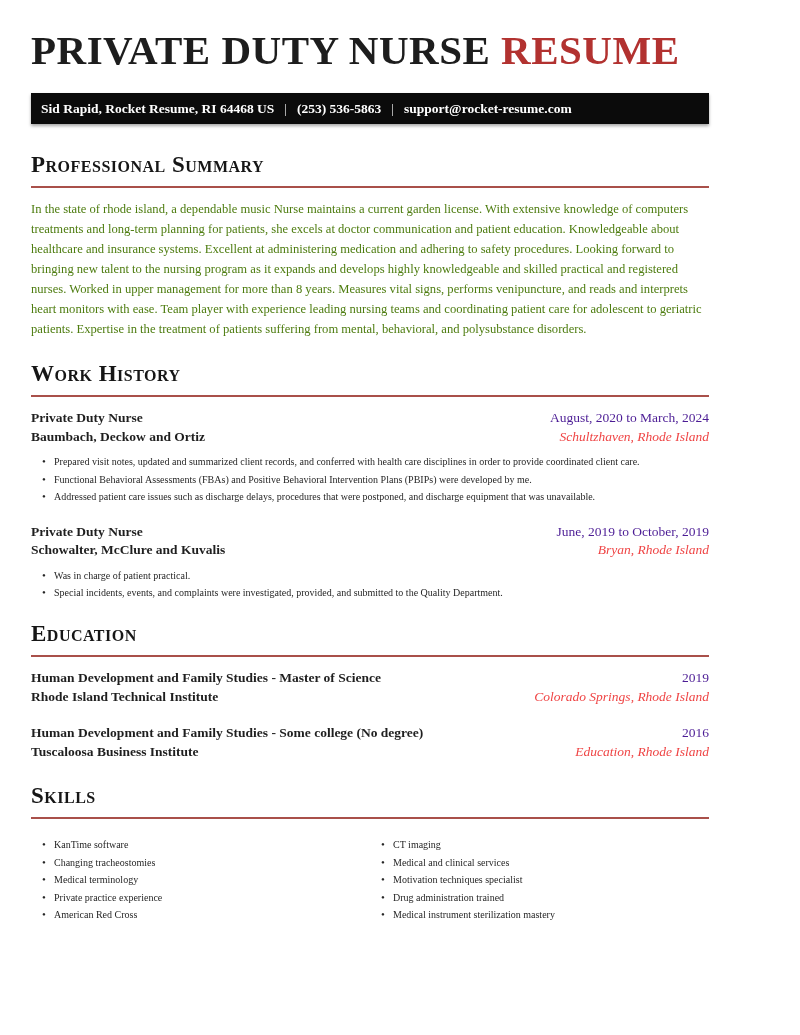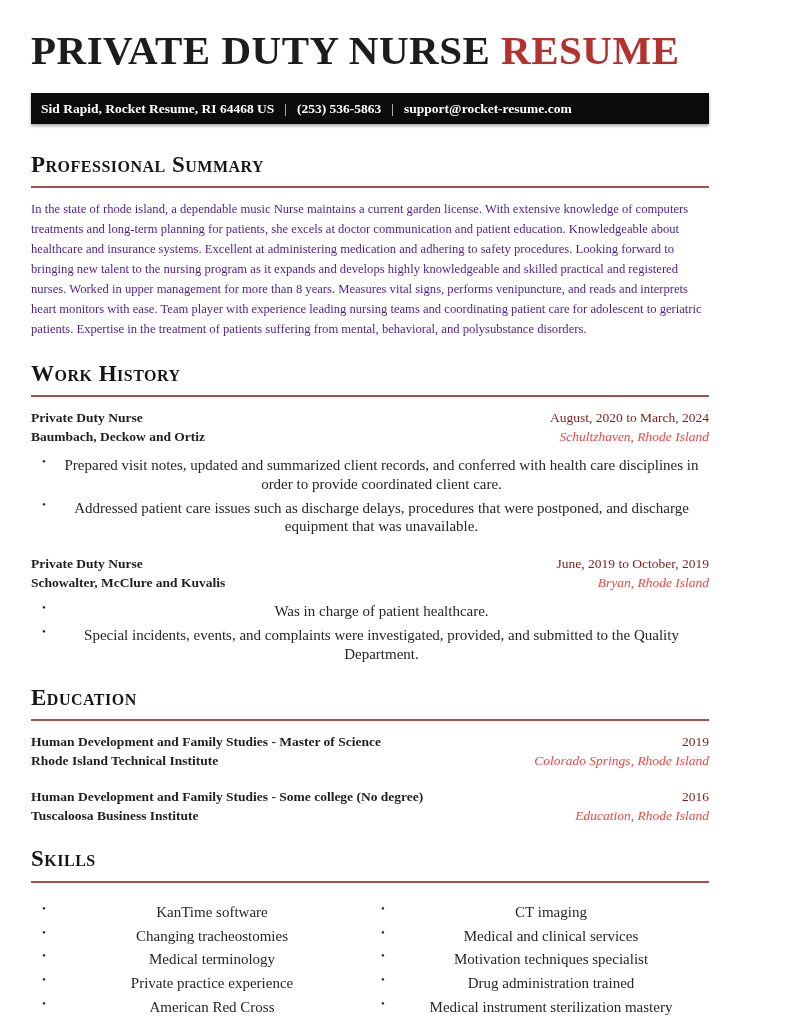--- a/index.html
+++ b/index.html
@@ -57,51 +57,50 @@
     color: #161616;
     line-height: 1.1;
     padding-bottom: 9px;
     border-bottom: 2.5px solid #a9504a;
     margin: 16px 0 12px 0;
   }
 
   .summary-text {
     font-size: 12.6px;
     line-height: 1.58;
-    color: #4c1d95;
+    color: #4d7c0f;
     margin: 0;
   }
 
   
   .entry { margin-bottom: 19px; }
   .entry:last-child { margin-bottom: 0; }
   .row {
     display: flex;
     justify-content: space-between;
     align-items: baseline;
     font-size: 13.5px;
     line-height: 1.38;
   }
   .row .strong { font-weight: bold; color: #1f1f1f; }
-  .row .plain  { font-weight: normal; color: #7f1d1d; }
+  .row .plain  { font-weight: normal; color: #4c1d95; }
   .row .italic { font-style: italic; color: #ef4444; }
 
   ul.bullets {
     list-style: none;
     margin: 10px 0 0 0;
     padding: 0 0 0 11px;
   }
   ul.bullets li {
     position: relative;
     padding-left: 12px;
-    font-size: 15px;
+    font-size: 10px;
     line-height: 1.25;
     margin-bottom: 5px;
     color: #262626;
-    text-align: center;
   }
   ul.bullets li::before {
     content: "\2022";
     position: absolute;
     left: 0;
     top: -1px;
     font-size: 11px;
     color: #262626;
   }
 
@@ -134,35 +133,36 @@
       <div class="row">
         <span class="strong">Private Duty Nurse</span>
         <span class="plain">August, 2020 to March, 2024</span>
       </div>
       <div class="row">
         <span class="strong">Baumbach, Deckow and Ortiz</span>
         <span class="italic">Schultzhaven, Rhode Island</span>
       </div>
       <ul class="bullets">
         <li>Prepared visit notes, updated and summarized client records, and conferred with health care disciplines in order to provide coordinated client care.</li>
+        <li>Functional Behavioral Assessments (FBAs) and Positive Behavioral Intervention Plans (PBIPs) were developed by me.</li>
         <li>Addressed patient care issues such as discharge delays, procedures that were postponed, and discharge equipment that was unavailable.</li>
       </ul>
     </div>
 
     <div class="entry">
       <div class="row">
         <span class="strong">Private Duty Nurse</span>
         <span class="plain">June, 2019 to October, 2019</span>
       </div>
       <div class="row">
         <span class="strong">Schowalter, McClure and Kuvalis</span>
         <span class="italic">Bryan, Rhode Island</span>
       </div>
       <ul class="bullets">
-        <li>Was in charge of patient healthcare.</li>
+        <li>Was in charge of patient practical.</li>
         <li>Special incidents, events, and complaints were investigated, provided, and submitted to the Quality Department.</li>
       </ul>
     </div>
   </div>
 
   <div class="section edu-group">
     <h2 class="section-heading">Education</h2>
 
     <div class="entry">
       <div class="row">

